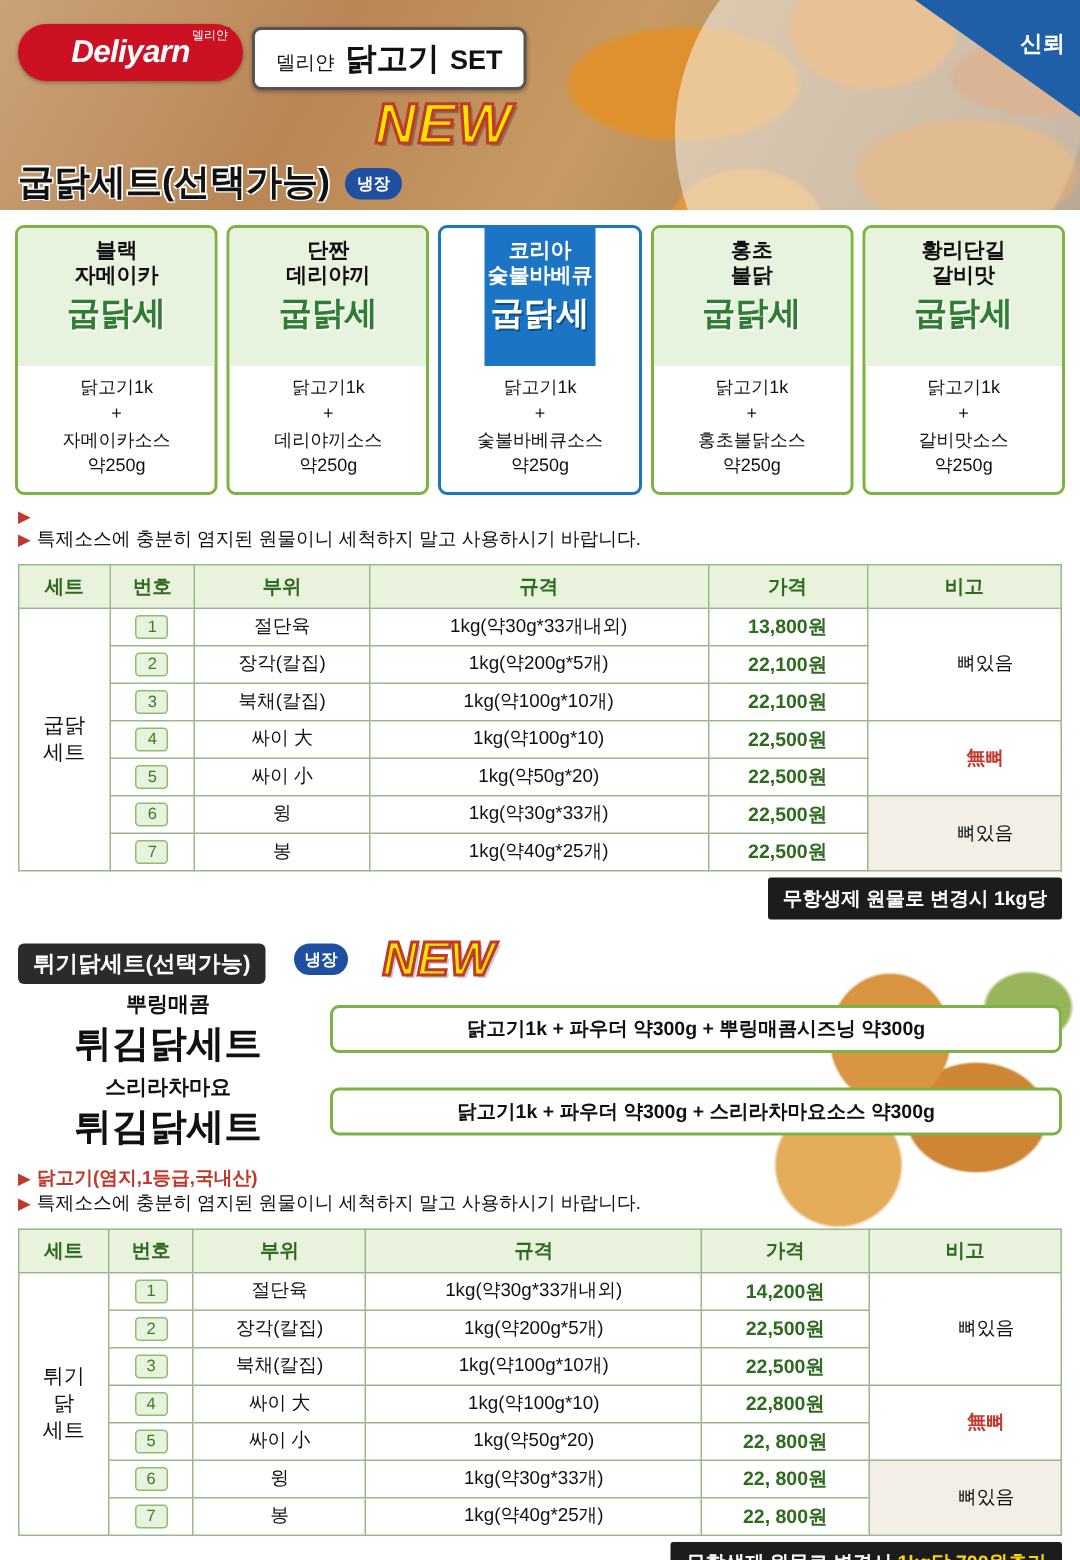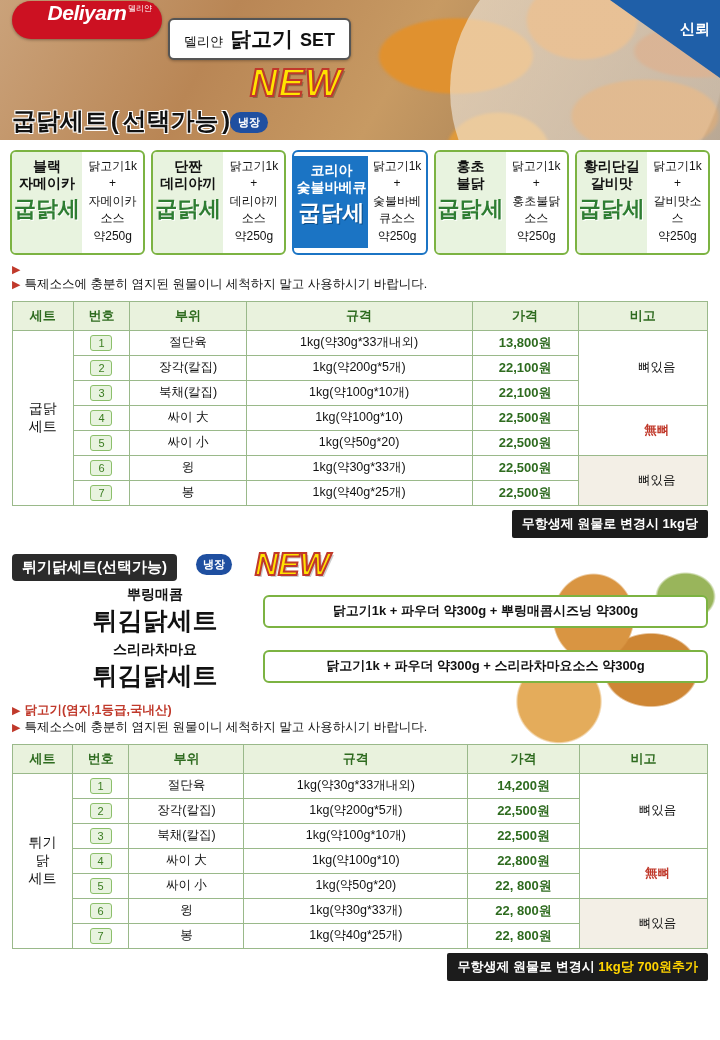--- a/index.html
+++ b/index.html
@@ -31,25 +31,25 @@
     filter: blur(1px);
   }
   .hero-plate{
     position:absolute; right:-30px; top:-60px; width:300px;height:300px;
     border-radius:50%;
     background: radial-gradient(circle at 40% 40%, #f4f2ee 0 60%, #ded9d2 61%, #cfc9c0 100%);
     opacity:.55;
   }
 
   .logo {
-    position:absolute; left:12px; top:1px;
+    position:absolute; left:12px; top:16px;
     width:150px; height:38px;
     background:#cc1122;
     border-radius:19px;
-    display:flex; justify-content:center;
+    display:flex; align-items:center; justify-content:center;
     box-shadow:0 1px 3px rgba(0,0,0,.35);
   }
   .logo-text{
     color:#fff; font-weight:bold; font-style:italic; font-size:21px;
     letter-spacing:-.5px;
   }
   .logo-kr{
     position:absolute; right:8px; top:2px; color:#fff; font-size:8px;
     background:#cc1122; padding:0 2px; border-radius:2px;
   }
@@ -80,37 +80,36 @@
   }
   .corner-badge-text{
     position:absolute; right:10px; top:20px;
     color:#fff; font-size:15px; font-weight:bold;
   }
 
   .sec-title{
     position:absolute; left:12px; top:105px;
     font-size:24px; font-weight:bold; color:#111;
     text-shadow: 1px 1px 0 #fff, -1px -1px 0 #fff, 1px -1px 0 #fff, -1px 1px 0 #fff;
-    font-family: Liberation Mono, monospace;
   }
   .chill-badge{
     position:absolute; left:230px; top:112px;
     background:#1f4fa0; color:#fff; font-size:11px; font-weight:bold;
     border-radius:12px; padding:3px 8px;
   }
 
   
   .cards{
     display:flex; gap:6px; padding:6px 10px 0 10px;
     margin-top:4px;
   }
   .card{
     flex:1; border:2px solid #7cb342; border-radius:6px;
     background:#fff; overflow:hidden;
-    display:flex; flex-direction:row;
+    display:flex; flex-direction:column;
   }
   .card.blue{ border-color:#1b74c4;align-items:center; }
   .card-head{
     background:#e8f3df; text-align:center; padding:6px 2px 4px 2px;
     min-height:92px;
   }
   .card.blue .card-head{ background:#1b74c4; }
   .card-head .l1{ font-size:14px; font-weight:bold; color:#111; line-height:1.2;}
   .card.blue .card-head .l1{ color:#fff; }
   .card-head .big{
@@ -175,21 +174,21 @@
     background:#1f4fa0; color:#fff; font-size:11px; font-weight:bold;
     border-radius:12px; padding:3px 7px;
   }
   .sec2-new{
     position:absolute; left:255px; top:-4px;
     font-size:32px; font-style:italic; font-weight:bold;
     color:#ffe400; -webkit-text-stroke:2px #c0392b;
     text-shadow:2px 2px 0 rgba(0,0,0,.2);
   }
 
-  .fry-rows{ position:relative;padding-left:43px; }
+  .fry-rows{ position:relative; }
   .fry-row{ display:flex; align-items:center; gap:8px; padding:2px 12px; }
   .fry-label{
     width:200px; text-align:center; color:#111;
   }
   .fry-label .l1{ font-size:14px; font-weight:bold; }
   .fry-label .l2{ font-size:25px; font-weight:bold; }
   .fry-desc{
     flex:1; border:2px solid #7cb342; border-radius:6px; background:#fff;
     text-align:center; font-size:13px; font-weight:bold; color:#111;
     padding:5px 6px; line-height:1.4;

